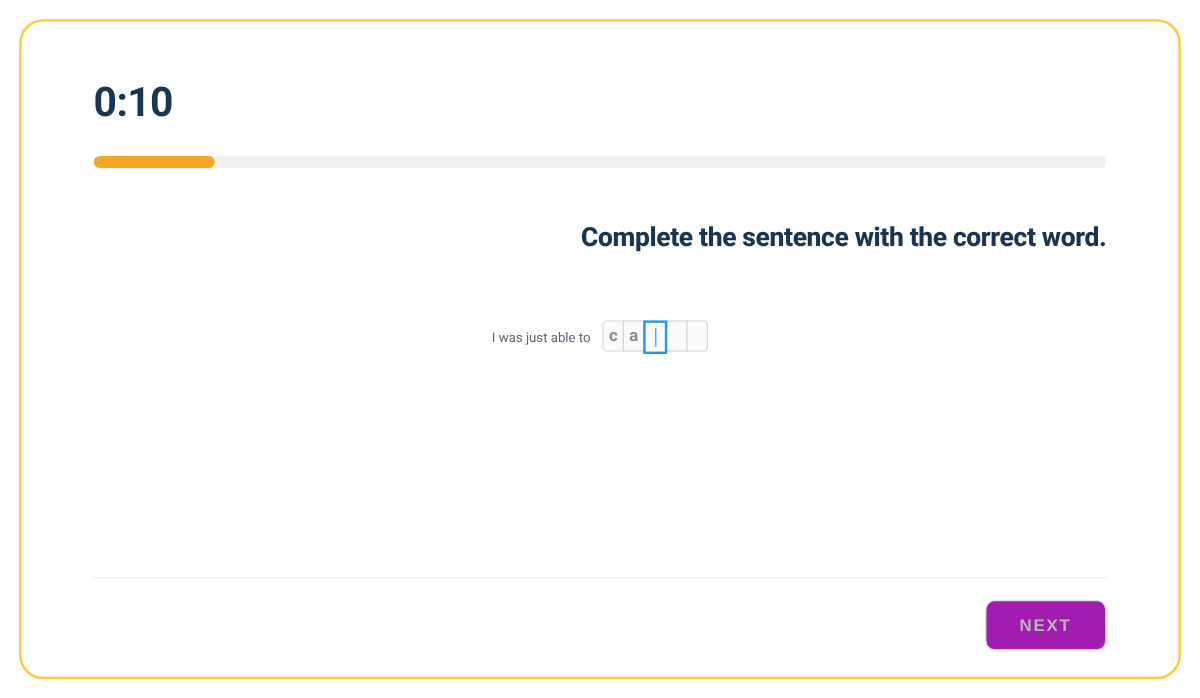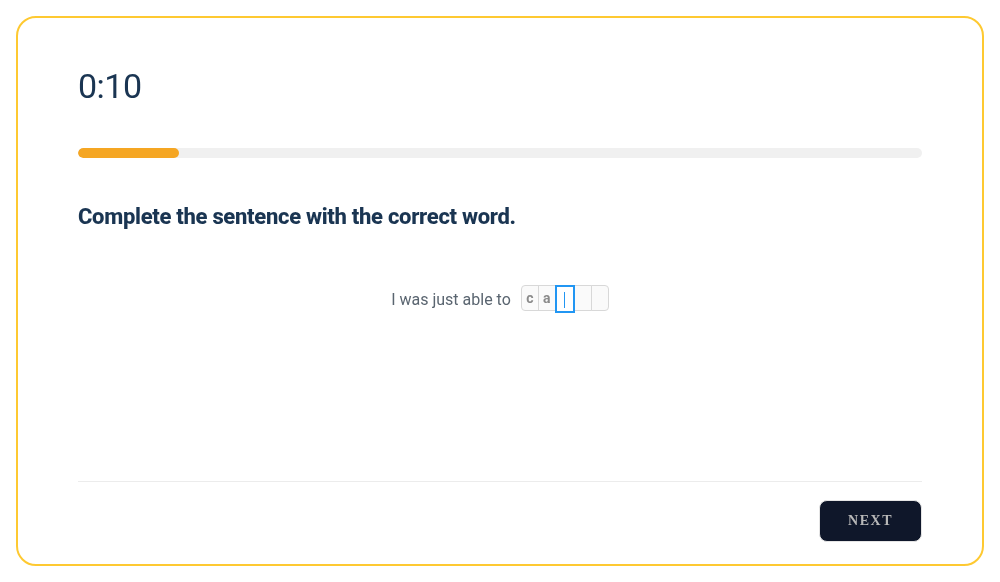--- a/index.html
+++ b/index.html
@@ -22,57 +22,57 @@
       height: 550px;
       border: 2px solid #fec931;
       border-radius: 20px;
       background: #ffffff;
       padding: 48px 60px 22px 60px;
       display: flex;
       flex-direction: column;
     }
     .timer {
       font-size: 34px;
-      font-weight: 400;
+      font-weight: 700;
       color: #1a3552;
       letter-spacing: -0.5px;
-      margin-bottom: 42px;
+      margin-bottom: 24px;
     }
     .progress-track {
       width: 100%;
       height: 10px;
       background: #f0f0f0;
       border-radius: 5px;
       overflow: hidden;
       margin-bottom: 46px;
     }
     .progress-fill {
       height: 100%;
       background: #f5a623;
       border-radius: 5px;
       width: 12%;
     }
     .prompt {
-      text-align: left;
+      text-align: right;
       font-size: 22px;
       font-weight: 800;
       color: #1a3552;
       margin-bottom: 56px;
       letter-spacing: -0.3px;
     }
     .sentence-row {
       display: flex;
       align-items: center;
       justify-content: center;
       gap: 10px;
       flex-wrap: wrap;
       margin-bottom: 40px;
     }
     .sentence-text {
-      font-size: 16px;
+      font-size: 11px;
       color: #5a6570;
       font-weight: 400;
     }
     .letter-boxes {
       display: flex;
       gap: 0;
     }
     .letter-box {
       width: 18px;
       height: 26px;
@@ -121,27 +121,27 @@
       margin-bottom: 18px;
     }
     .footer {
       display: flex;
       justify-content: flex-end;
     }
     .next-btn {
       padding: 12px 28px;
       border: 1px solid #e5e5e5;
       border-radius: 8px;
-      background: #0f172a;
+      background: #a21caf;
       color: #b8b8b8;
       font-size: 14px;
       font-weight: 800;
       letter-spacing: 1.5px;
       cursor: pointer;
-      font-family: Liberation Serif, serif;
+      font-family: Liberation Sans, sans-serif;
     }
   </style>
 </head>
 <body>
 
 <div class="card">
   <div class="timer">0:10</div>
 
   <div class="progress-track">
     <div class="progress-fill" style="width:12%"></div>

